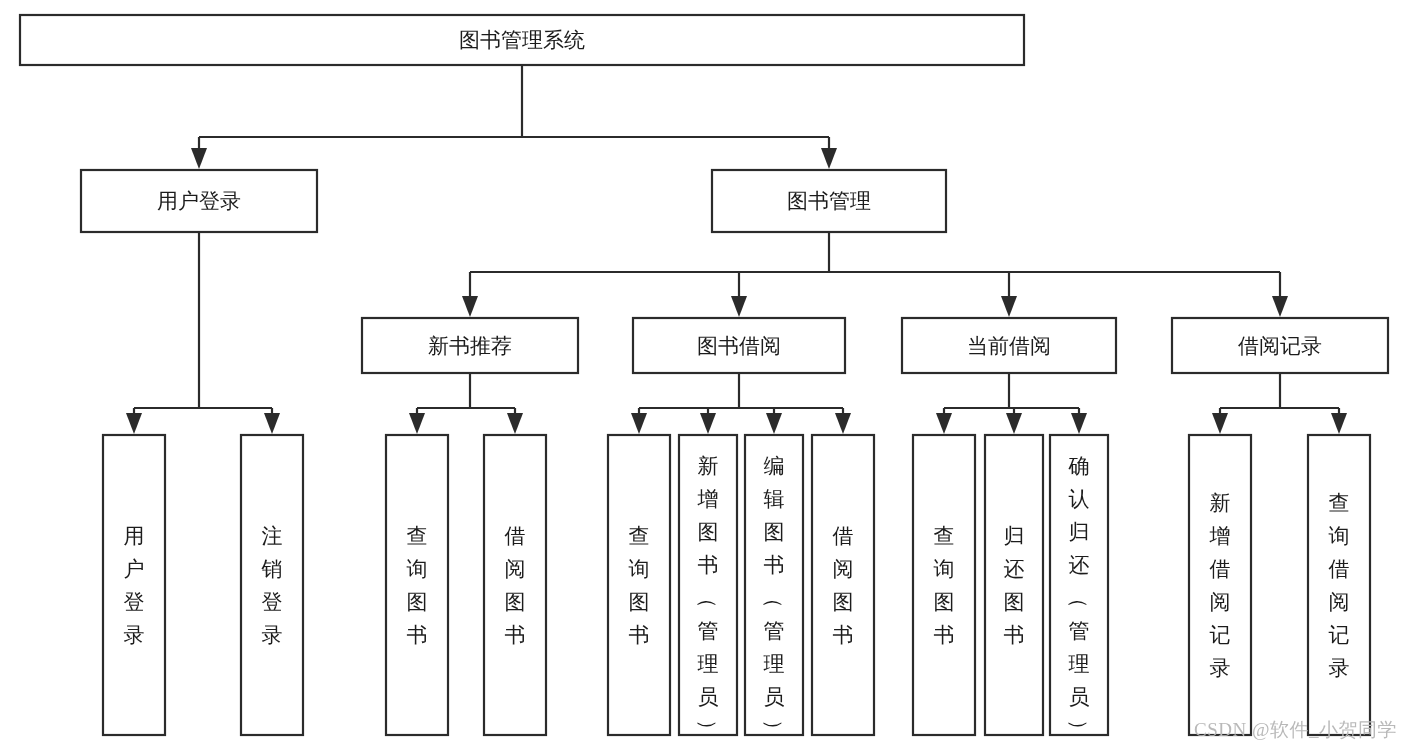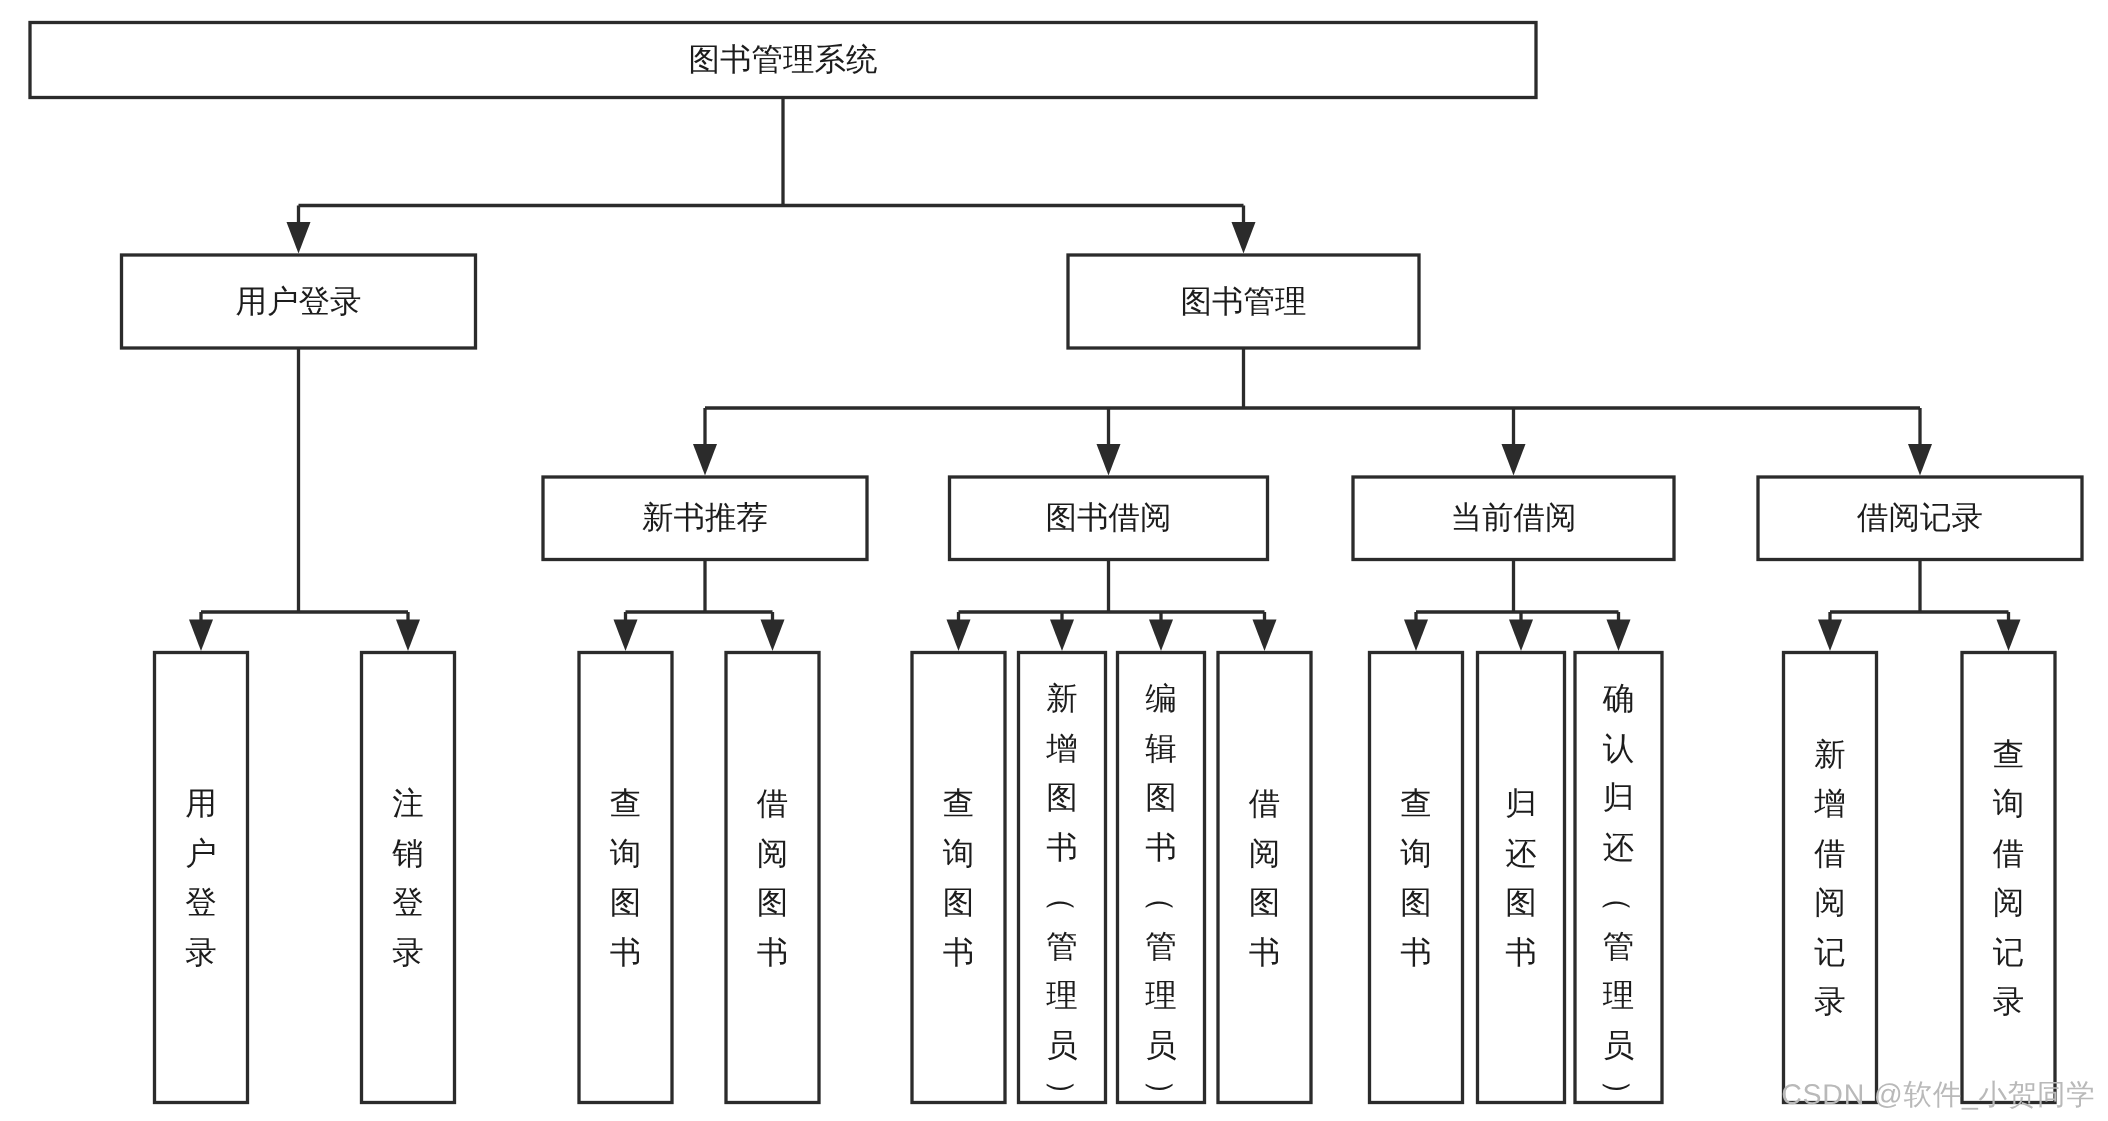--- a/index.html
+++ b/index.html
@@ -44,21 +44,21 @@
     fill: none;
   }
   .arrow-head {
     fill: #2b2b2b;
     stroke: none;
   }
   .watermark {
     position: absolute;
     right: 8px;
     bottom: 4px;
-    font-family: Liberation Sans, sans-serif;
+    font-family: Liberation Serif, serif;
     font-size: 19px;
     color: #b9b9b9;
     white-space: nowrap;
     letter-spacing: 0.5px;
   }
 </style>
 </head>
 <body>
 
 <svg id="diagram" viewBox="0 0 1405 747">

